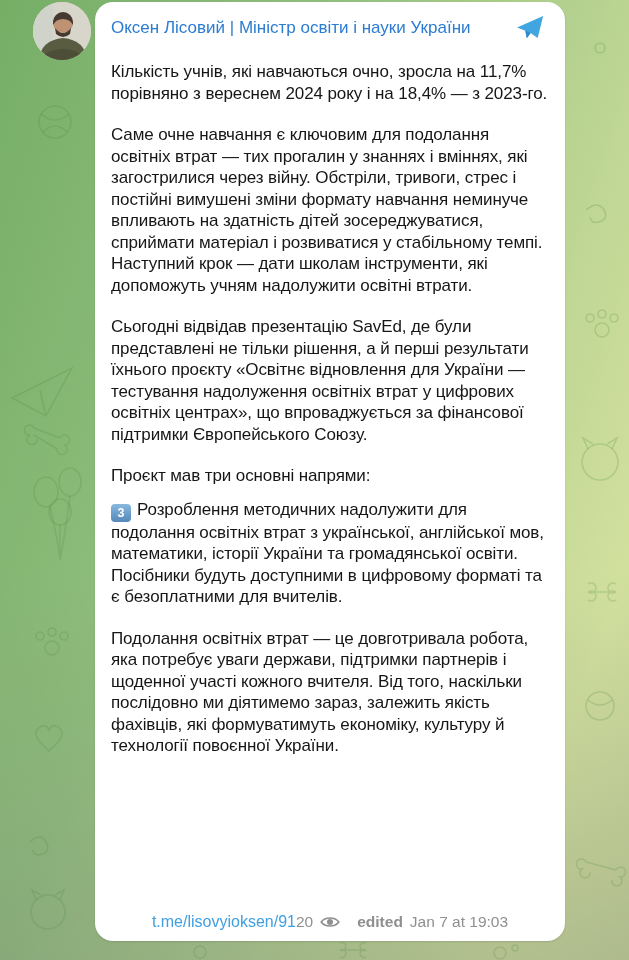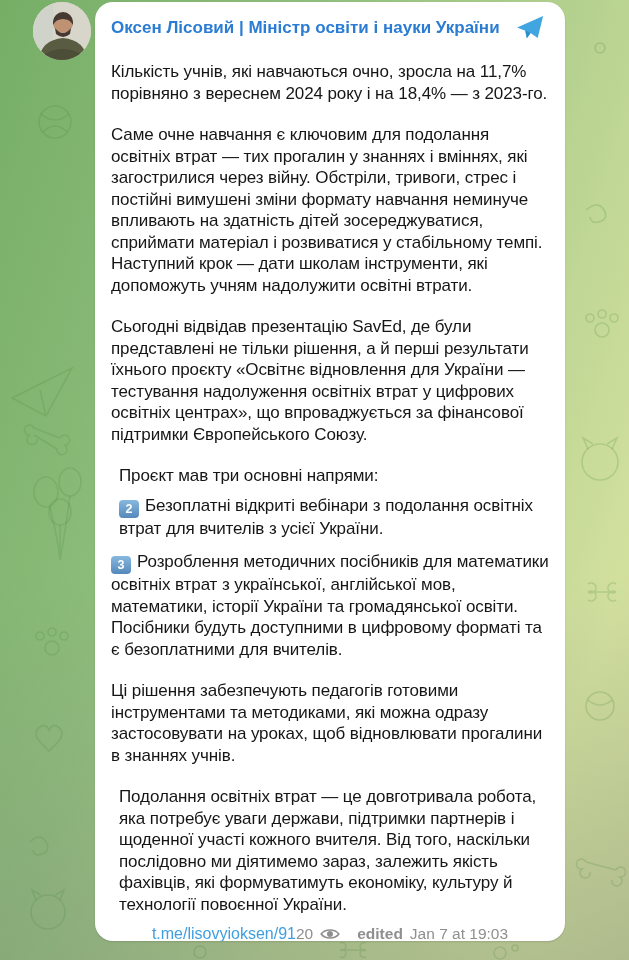--- a/index.html
+++ b/index.html
@@ -15,25 +15,25 @@
     position:absolute;left:33px;top:2px;width:58px;height:58px;border-radius:50%;
     overflow:hidden;background:#d6d4cc;
   }
   .bubble{
     position:absolute;left:95px;top:2px;width:470px;height:939px;
     background:#ffffff;border-radius:18px;box-sizing:border-box;
     padding:11px 16px 10px 16px;display:flex;flex-direction:column;overflow:hidden;
     box-shadow:0 1px 2px rgba(0,0,0,0.12);
   }
   .bubble-header{display:flex;align-items:center;justify-content:space-between;margin-bottom:6px;}
-  .channel-name{color:#2b7cd3;font-weight:bold;font-size:17px;line-height:24px;cursor:pointer;}
+  .channel-name{color:#2b7cd3;font-weight:normal;font-size:17px;line-height:24px;cursor:pointer;}
   .plane-icon{width:30px;height:30px;flex:0 0 auto;margin-right:4px;cursor:pointer;}
   .msg-body{flex:1 1 auto;font-size:17px;line-height:21.5px;color:#161616;letter-spacing:-0.1px;}
   .msg-body p{margin:12px 0 20px 0;}
-  .msg-body p.tight{margin:8px;}
+  .msg-body p.tight{margin:0;}
   .keycap{
     display:inline-block;width:20px;height:18px;border-radius:4px;
     background:linear-gradient(#87b8de,#55х88bb);
     background:linear-gradient(#87b8de,#5588bb);
     color:#fff;font-size:12.5px;font-weight:bold;line-height:18px;text-align:center;
     vertical-align:-2px;margin-right:6px;
   }
   .footer{display:flex;align-items:center;justify-content:center;margin-top:auto;padding-top:2px;}
   .msg-link{color:#3f9fe0;font-size:16px;text-decoration:none;cursor:pointer;}
   .meta{display:flex;align-items:center;color:#8f8f8f;font-size:15.5px;gap:7px;}
@@ -108,23 +108,21 @@
       <path fill="#41a5e0" d="M30 3.2 L2.2 15.4 L11 18.8 L12.6 26.8 L16.6 21.4 L24.2 26.6 Z"></path>
       <path fill="#2f8cc7" d="M11 18.8 L12.6 26.8 L16.6 21.4 Z"></path>
     </svg>
   </div>
 
   <div class="msg-body">
     <p>Кількість учнів, які навчаються очно, зросла на 11,7% порівняно з вереснем 2024 року і на 18,4% — з 2023-го.</p>
     <p>Саме очне навчання є ключовим для подолання освітніх втрат — тих прогалин у знаннях і вміннях, які загострилися через війну. Обстріли, тривоги, стрес і постійні вимушені зміни формату навчання неминуче впливають на здатність дітей зосереджуватися, сприймати матеріал і розвиватися у стабільному темпі. Наступний крок — дати школам інструменти, які допоможуть учням надолужити освітні втрати.</p>
     <p>Сьогодні відвідав презентацію SavEd, де були представлені не тільки рішення, а й перші результати їхнього проєкту «Освітнє відновлення для України — тестування надолуження освітніх втрат у цифрових освітніх центрах», що впроваджується за фінансової підтримки Європейського Союзу.</p>
     <p class="tight">Проєкт мав три основні напрями:</p>
-    <p class="tight"><span class="keycap">2</span><span>Безоплатні відкриті вебінари з подолання освітніх втрат для вчителів з усієї України.</span></p>
-    <p><span class="keycap">3</span><span>Розроблення методичних посібників для математики освітніх втрат з української, англійської мов, математики, історії України та громадянської освіти. Посібники будуть доступними в цифровому форматі та є безоплатними для вчителів.</span></p>
-    <p>Ці рішення забезпечують педагогів готовими інструментами та методиками, які можна одразу застосовувати на уроках, щоб відновлювати прогалини в знаннях учнів.</p>
+    <p><span class="keycap">3</span><span>Розроблення методичних надолужити для подолання освітніх втрат з української, англійської мов, математики, історії України та громадянської освіти. Посібники будуть доступними в цифровому форматі та є безоплатними для вчителів.</span></p>
     <p class="tight">Подолання освітніх втрат — це довготривала робота, яка потребує уваги держави, підтримки партнерів і щоденної участі кожного вчителя. Від того, наскільки послідовно ми діятимемо зараз, залежить якість фахівців, які формуватимуть економіку, культуру й технології повоєнної України.</p>
   </div>
 
   <div class="footer">
     <a class="msg-link">t.me/lisovyioksen/91</a>
     <div class="meta">
       <span>20</span>
       <svg class="eye" viewBox="0 0 20 14">
         <path d="M1.2 7 C5 1.6 15 1.6 18.8 7 C15 12.4 5 12.4 1.2 7 Z" stroke="#8f8f8f" stroke-width="1.6" fill="none"></path>
         <circle cx="10" cy="7" r="3" fill="#8f8f8f"></circle>

